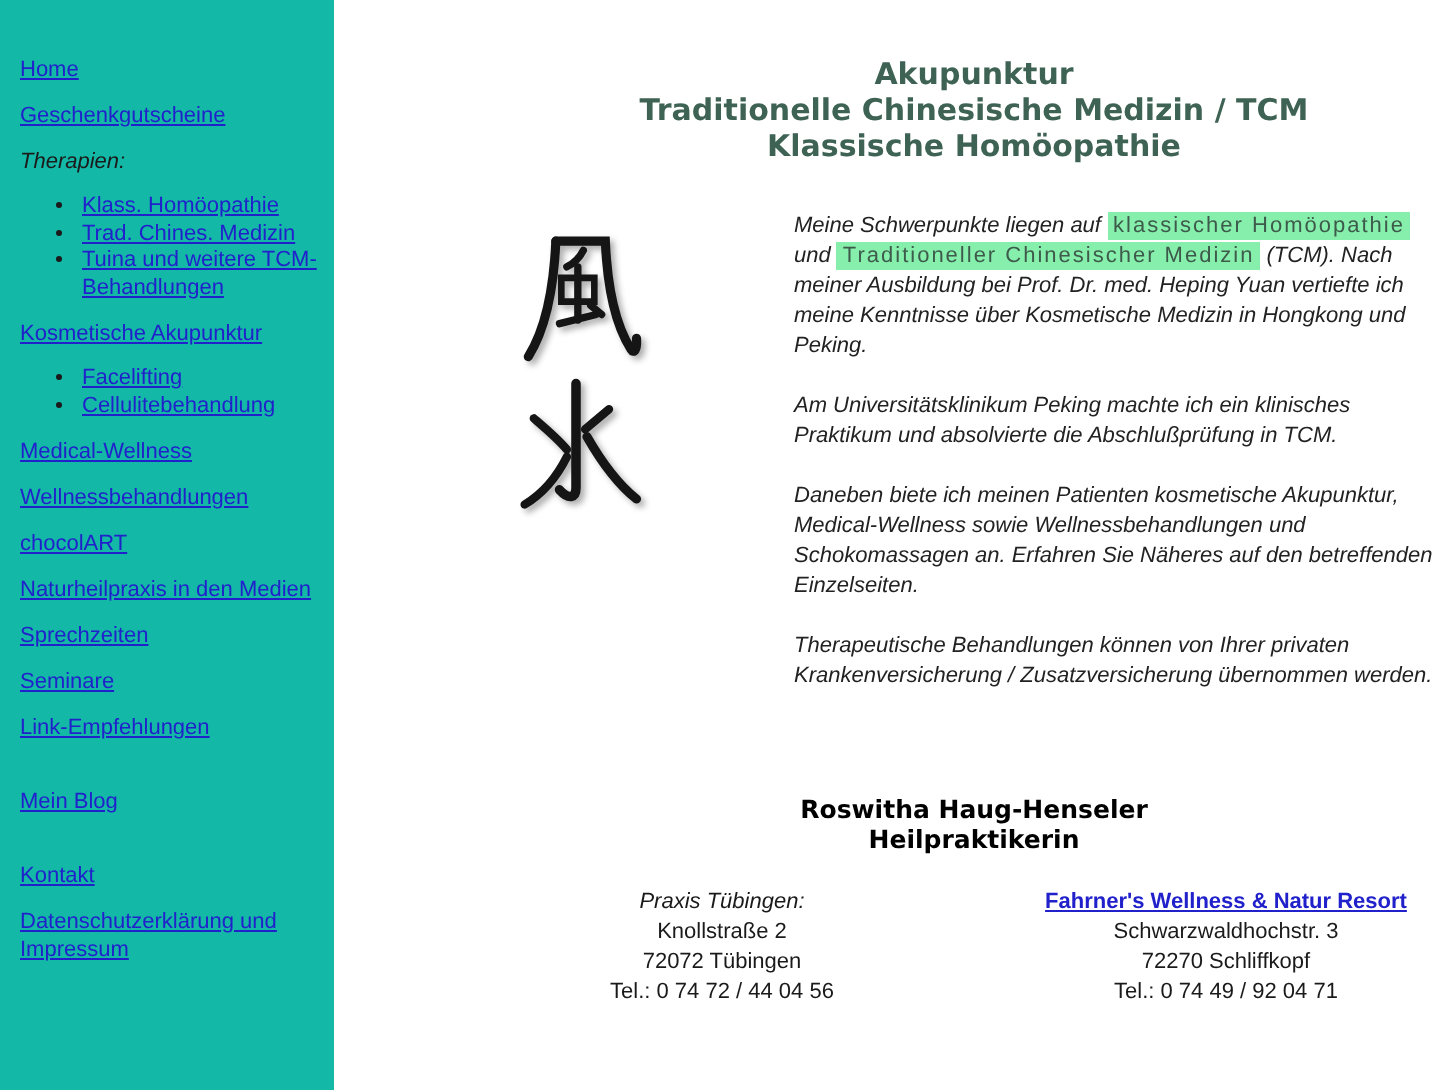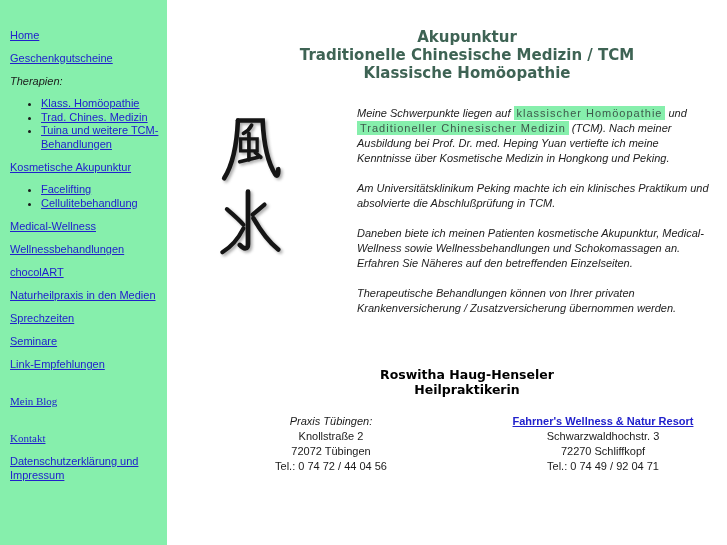--- a/index.html
+++ b/index.html
@@ -10,44 +10,44 @@
     position: relative;
     overflow: hidden;
     color: #222222;
   }
 
   
   .sidebar {
     position: absolute;
     left: 0; top: 0; bottom: 0;
     width: 167px;
-    background: #86efac;
+    background: #14b8a6;
     padding: 28px 8px 0 10px;
     font-size: 11px;
     line-height: 14px;
   }
   .sidebar a {
     color: #2121cc;
     text-decoration: underline;
   }
   .nav-item { margin-bottom: 9px; }
-  .nav-item.gap { margin-top: 23px; font-family: Liberation Serif, serif; }
+  .nav-item.gap { margin-top: 23px; }
   .nav-label { font-style: italic; color: #1a1a1a; margin-bottom: 9px; }
   ul.nav-bullets {
     list-style: disc;
     margin: 0 0 9px 0;
     padding-left: 31px;
   }
   ul.nav-bullets li { line-height: 13.5px; color: #1a1a1a; }
 
   
   .main {
     position: absolute;
     left: 167px; top: 0; right: 0; bottom: 0;
-    padding-left: 42px;
+    padding-left: 82px;
     padding-right: 2px;
   }
   .page-header {
     padding-top: 28px;
     text-align: center;
     font-family: "DejaVu Sans", sans-serif;
     font-weight: bold;
     font-size: 15px;
     line-height: 18px;
     color: #3e6354;

